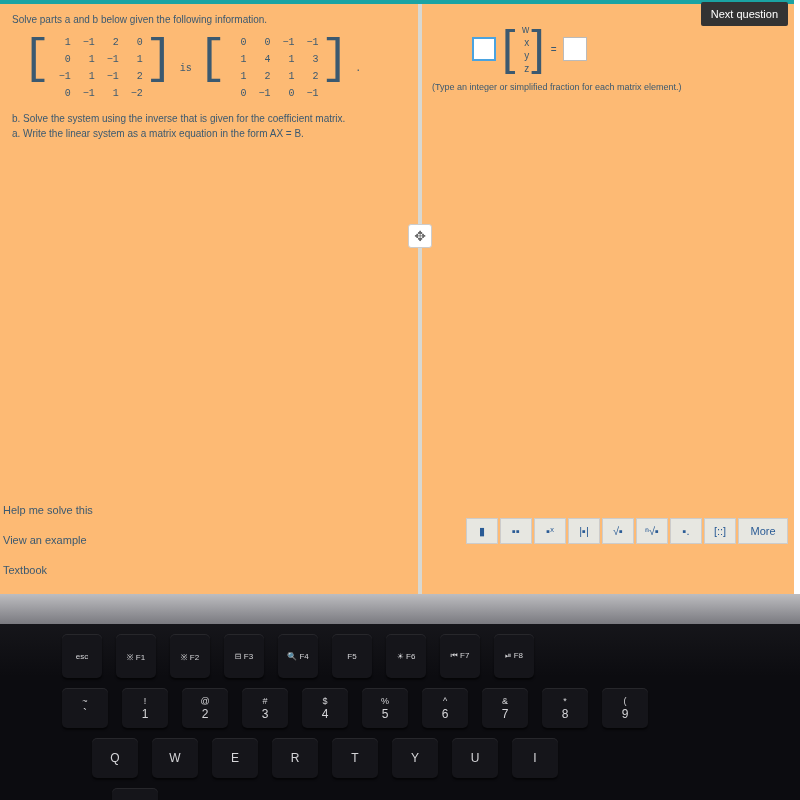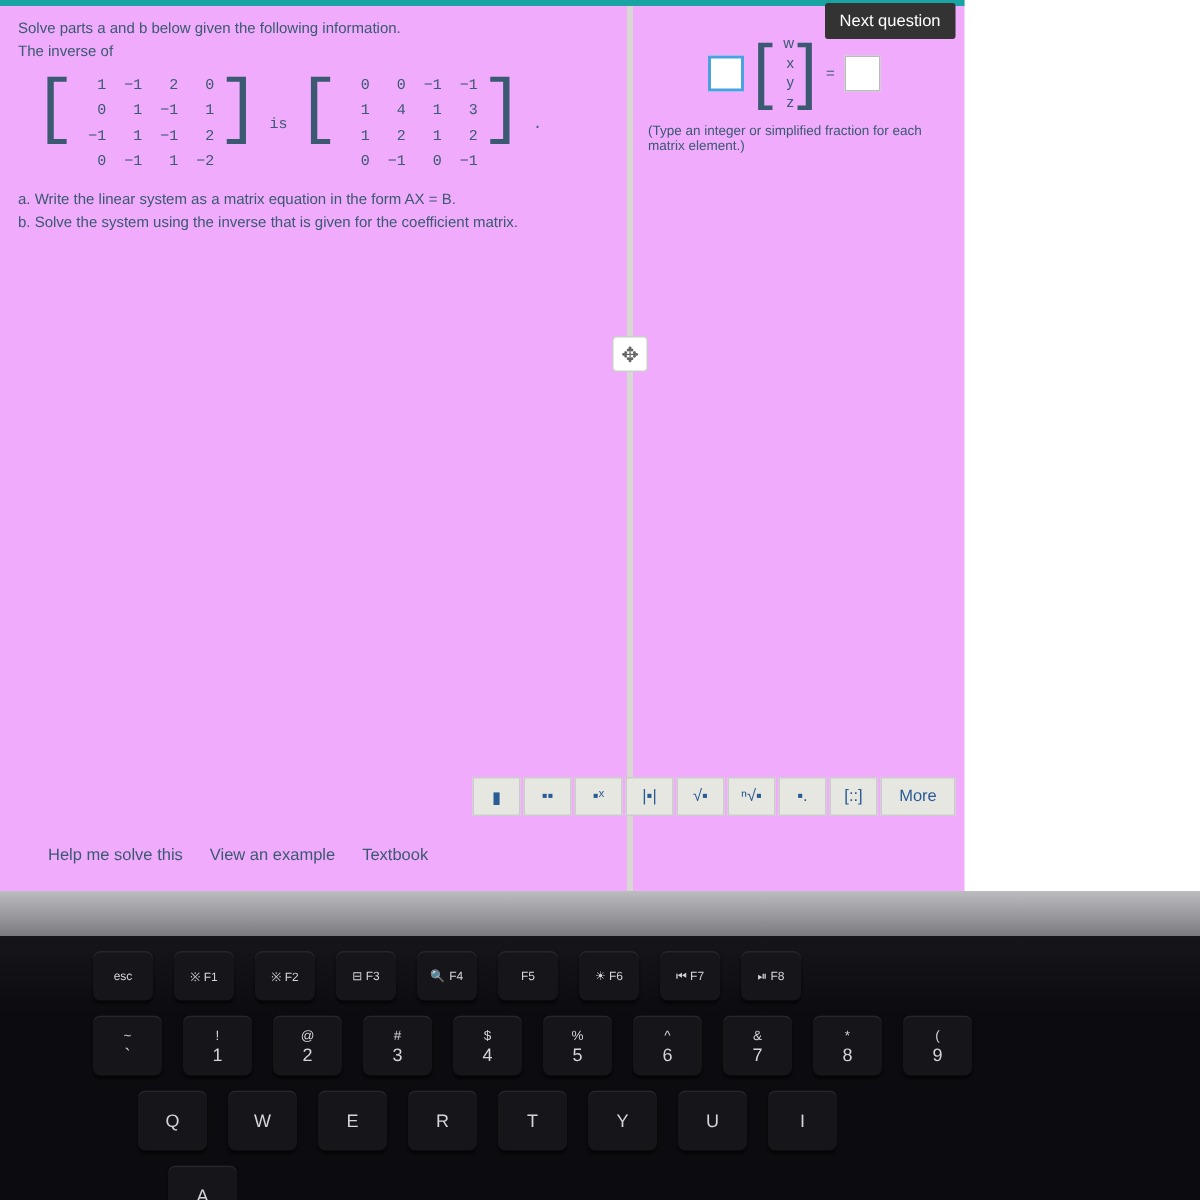--- a/index.html
+++ b/index.html
@@ -1,56 +1,55 @@
 <!DOCTYPE html>
 <html><head>
 <meta charset="utf-8">
 <style>
 * { box-sizing: border-box; margin: 0; padding: 0; }
 body { font-family: Arial, sans-serif; width: 800px; height: 800px; overflow: hidden; }
-.screen { width: 643px; height: 594px; background: #f0abfc; border-top: 4px solid #1aa3a3; position: relative; display: flex; }
+.screen { width: 794px; height: 594px; background: #fdba74; border-top: 4px solid #1aa3a3; position: relative; display: flex; }
 .left-pane { width: 418px; padding: 8px 12px; font-size: 10px; color: #3b5970; line-height: 1.5; }
 .divider { width: 4px; background: #d8d8d2; height: 100%; position: relative; }
 .drag-handle { position: absolute; top: 220px; left: -10px; width: 24px; height: 24px; background: #fff; border: 1px solid #ccc; border-radius: 3px; display: flex; align-items: center; justify-content: center; font-size: 14px; color: #666; }
 .right-pane { flex: 1; padding: 8px 10px; font-size: 10px; color: #3b5970; position: relative; }
 .next-btn { position: absolute; top: -2px; right: 6px; background: #333; color: #fff; font-size: 11px; padding: 6px 10px; border-radius: 2px; }
 .equations { font-family: 'Courier New', monospace; font-size: 10px; margin: 6px 0 6px 20px; white-space: pre; color: #3b5970; }
 .matrix-block { display: flex; align-items: center; gap: 6px; margin: 6px 0 6px 10px; font-family: 'Courier New', monospace; font-size: 10px; color: #3b5970; }
 .bracket-matrix { display: flex; align-items: stretch; }
 .bracket { font-size: 48px; line-height: 52px; font-weight: 100; color: #3b5970; }
 .matrix-grid { display: grid; gap: 2px 6px; align-content: center; padding: 2px 2px; }
 .matrix-grid.cols4 { grid-template-columns: repeat(4, 18px); }
 .matrix-grid.cols1 { grid-template-columns: 12px; }
 .cell { text-align: right; font-size: 10px; }
 .questions { margin-top: 8px; font-size: 10px; color: #3b5970; }
-.bottom-links { position: absolute; bottom: 18px; left: 32px; font-size: 11px; color: #3b5970; display: flex; gap: 18px; }
+.bottom-links { position: absolute; bottom: 18px; left: 3px; font-size: 11px; color: #3b5970; display: flex; gap: 18px; flex-direction: column; }
 .tool-row { position: absolute; bottom: 50px; right: 6px; display: flex; gap: 2px; }
 .tool { width: 32px; height: 26px; background: #e7e7e1; border: 1px solid #ccc; font-size: 11px; color: #2a5b95; display: flex; align-items: center; justify-content: center; }
 .tool.wide { width: 50px; }
 .right-eq { display: flex; align-items: center; gap: 6px; margin-top: 10px; margin-left: 40px; }
 .input-box { width: 24px; height: 24px; border: 2px solid #4aa3e0; background: #fff; display: inline-block; }
 .output-box { width: 24px; height: 24px; border: 1px solid #bbb; background: #fff; display: inline-block; }
 .type-hint { font-size: 9px; margin-top: 6px; }
 .laptop-area { width: 800px; height: 206px; background: linear-gradient(180deg,#1b1b20 0%, #0c0c10 40%); position: relative; }
 .hinge { height: 30px; background: linear-gradient(180deg,#bdbdc0,#7a7a80); }
 .keyboard { padding: 10px 24px 0 62px; }
 .krow { display: flex; gap: 14px; margin-bottom: 10px; }
 .key { background: #15151a; color: #d5d5d8; min-width: 46px; height: 40px; border-radius: 5px; display: flex; flex-direction: column; align-items: center; justify-content: center; font-size: 12px; box-shadow: 0 2px 2px rgba(0,0,0,.6), inset 0 1px 0 rgba(255,255,255,.08); }
-.key.small { min-width: 40px; height: 33px; font-size: 8px; }
+.key.small { min-width: 40px; height: 44px; font-size: 8px; }
 .key .upper { font-size: 9px; line-height: 9px; margin-bottom: 2px; }
 .key .lower { font-size: 12px; line-height: 12px; }
 .esc-key { min-width: 52px; }
 </style>
 </head>
 <body>
 
 <div class="screen">
   <div class="left-pane">
     <div>Solve parts a and b below given the following information.</div>
-    <div>The inverse of</div>
     <div class="matrix-block">
       <div class="bracket-matrix">
         <div class="bracket">[</div>
         <div class="matrix-grid cols4">
           <div class="cell">1</div>
             <div class="cell">−1</div>
             <div class="cell">2</div>
             <div class="cell">0</div>
           <div class="cell">0</div>
             <div class="cell">1</div>
@@ -86,22 +85,22 @@
           <div class="cell">0</div>
             <div class="cell">−1</div>
             <div class="cell">0</div>
             <div class="cell">−1</div>
         </div>
         <div class="bracket">]</div>
       </div>
       <span>.</span>
     </div>
     <div class="questions">
+      <div>b. Solve the system using the inverse that is given for the coefficient matrix.</div>
       <div>a. Write the linear system as a matrix equation in the form AX = B.</div>
-      <div>b. Solve the system using the inverse that is given for the coefficient matrix.</div>
     </div>
   </div>
 
   <div class="divider">
     <div class="drag-handle">✥</div>
   </div>
 
   <div class="right-pane">
     <div class="next-btn">Next question</div>
     <div class="right-eq">

